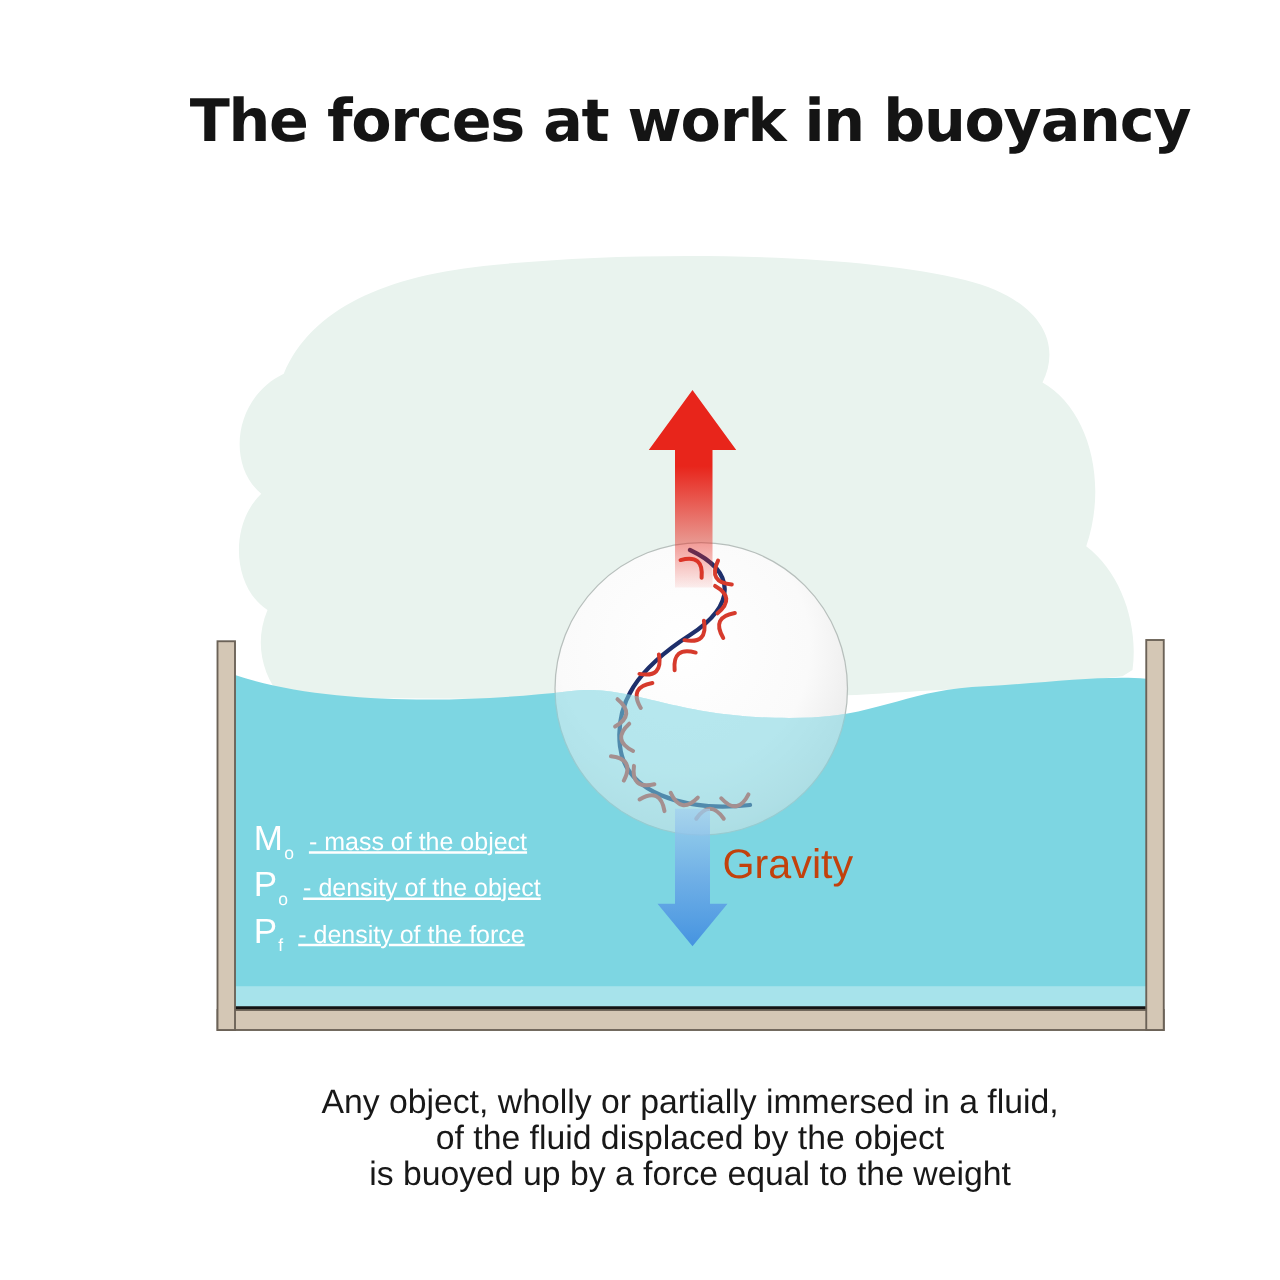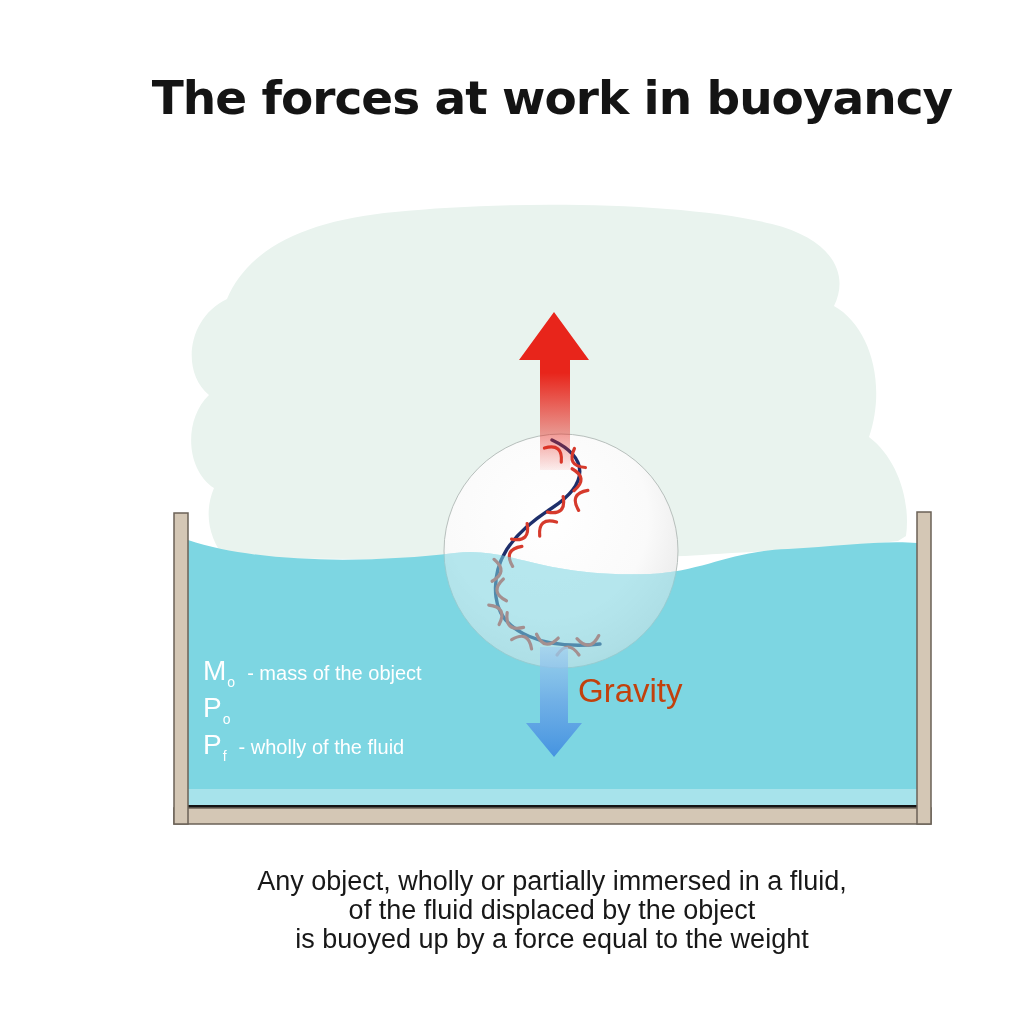--- a/index.html
+++ b/index.html
@@ -10,21 +10,21 @@
          font-family:"DejaVu Sans",sans-serif;font-weight:700;font-size:47px;
          letter-spacing:-1px;color:#141414;}
   .force-label{position:absolute;font-weight:400;}
   .buoyancy-label{left:512px;top:270px;transform:translateX(-50%);
          font-size:31px;color:#e8251b;}
   .gravity-label{left:538px;top:672px;font-size:33px;color:#c2410c;}
   .legend{position:absolute;left:163px;top:655px;color:#ffffff;}
   .legend-row{display:flex;align-items:baseline;height:37px;}
   .legend-sym{font-size:28px;font-weight:400;}
   .legend-sub{font-size:14px;position:relative;top:7px;margin-left:1px;}
-  .legend-desc{font-size:20px;margin-left:12px;}
+  .legend-desc{font-size:20px;margin-left:12px;text-decoration:underline;}
   .caption{position:absolute;left:0;right:0;top:867px;text-align:center;
            font-size:27px;line-height:29px;color:#181818;}
 </style>
 </head>
 <body>
 
 <div class="stage">
 
   <h1 class="title">The forces at work in buoyancy</h1>
 
@@ -115,25 +115,26 @@
 
   <div class="legend">
     <div class="legend-row">
       <span class="legend-sym">M</span>
       <span class="legend-sub">o</span>
       <span class="legend-desc">- mass of the object</span>
     </div>
     <div class="legend-row">
       <span class="legend-sym">P</span>
       <span class="legend-sub">o</span>
+      <span class="legend-desc">- density of the object</span>
     </div>
     <div class="legend-row">
       <span class="legend-sym">P</span>
       <span class="legend-sub">f</span>
-      <span class="legend-desc">- wholly of the fluid</span>
+      <span class="legend-desc">- density of the force</span>
     </div>
   </div>
 
   <div class="caption">
     <div>Any object, wholly or partially immersed in a fluid,</div>
     <div>of the fluid displaced by the object</div>
     <div>is buoyed up by a force equal to the weight</div>
   </div>
 
 </div>

